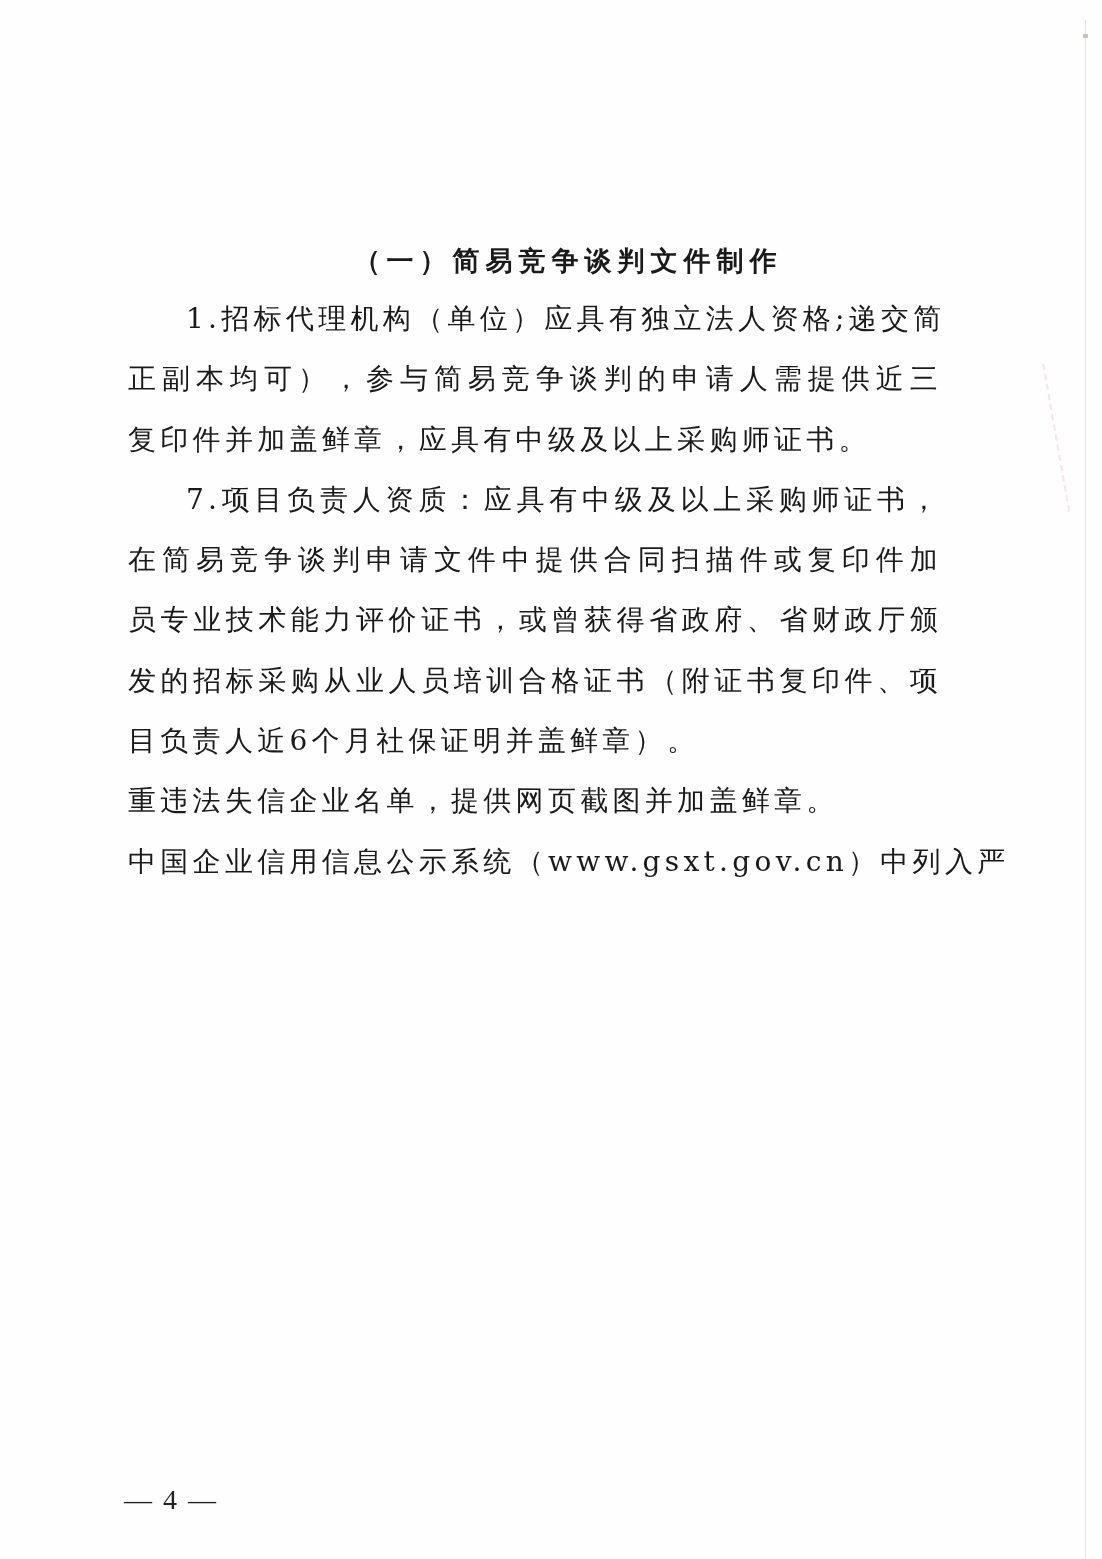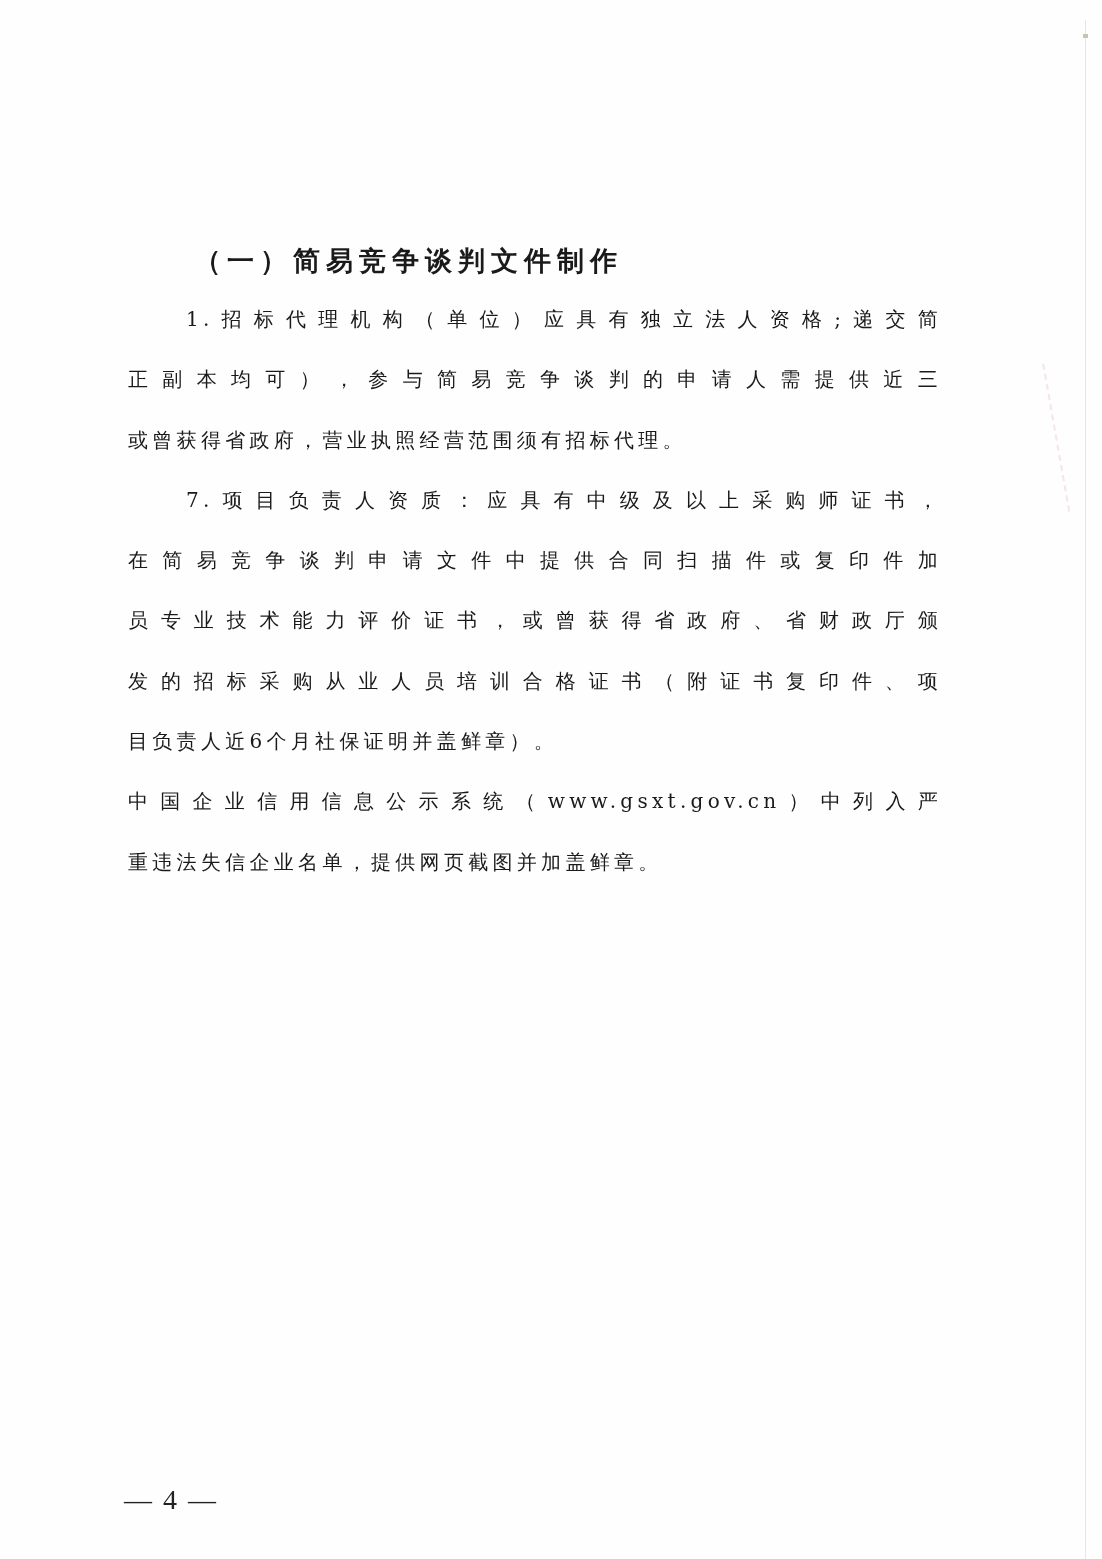--- a/index.html
+++ b/index.html
@@ -56,24 +56,25 @@
   .heading {
     font-family: Liberation Serif, serif;
     font-weight: bold;
     font-size: 27px;
     letter-spacing: 6px;
     line-height: 56px;
     height: 56px;
     padding-left: 66px;
     margin: 0;
     white-space: nowrap;
+    text-align: center;
   }
   .para {
     margin: 0;
-    font-size: 20px;
+    font-size: 28px;
     line-height: 60.3px;
     text-align: justify;
     text-align-last: left;
     text-indent: 58px;
     letter-spacing: 4.3px;
   }
   .para .line {
     display: block;
     white-space: nowrap;
     text-align-last: justify;
@@ -104,32 +105,32 @@
   <div class="edge-line"></div>
   <div class="edge-mark"></div>
   <div class="bleed-stamp"></div>
 
   <div class="content">
     <h2 class="heading">（一）简易竞争谈判文件制作</h2>
 
     <p class="para">
       <span class="line first">1.招标代理机构（单位）应具有独立法人资格;递交简</span>
       <span class="line">正副本均可），参与简易竞争谈判的申请人需提供近三</span>
-      <span class="line last">或曾获得省政府，营业执照经营范围须有招标代理。</span>
+      <span class="line last">复印件并加盖鲜章，应具有中级及以上采购师证书。</span>
     </p>
 
 
     <p class="para">
       <span class="line first">7.项目负责人资质：应具有中级及以上采购师证书，</span>
       <span class="line">在简易竞争谈判申请文件中提供合同扫描件或复印件加</span>
       <span class="line">员专业技术能力评价证书，或曾获得省政府、省财政厅颁</span>
       <span class="line">发的招标采购从业人员培训合格证书（附证书复印件、项</span>
       <span class="line last">目负责人近6个月社保证明并盖鲜章）。</span>
     </p>
 
     <p class="para">
+      <span class="line last">重违法失信企业名单，提供网页截图并加盖鲜章。</span>
       <span class="line">中国企业信用信息公示系统（www.gsxt.gov.cn）中列入严</span>
-      <span class="line last">重违法失信企业名单，提供网页截图并加盖鲜章。</span>
     </p>
   </div>
 
   <div class="page-number">— 4 —</div>
 </div>
 
 </body></html>

